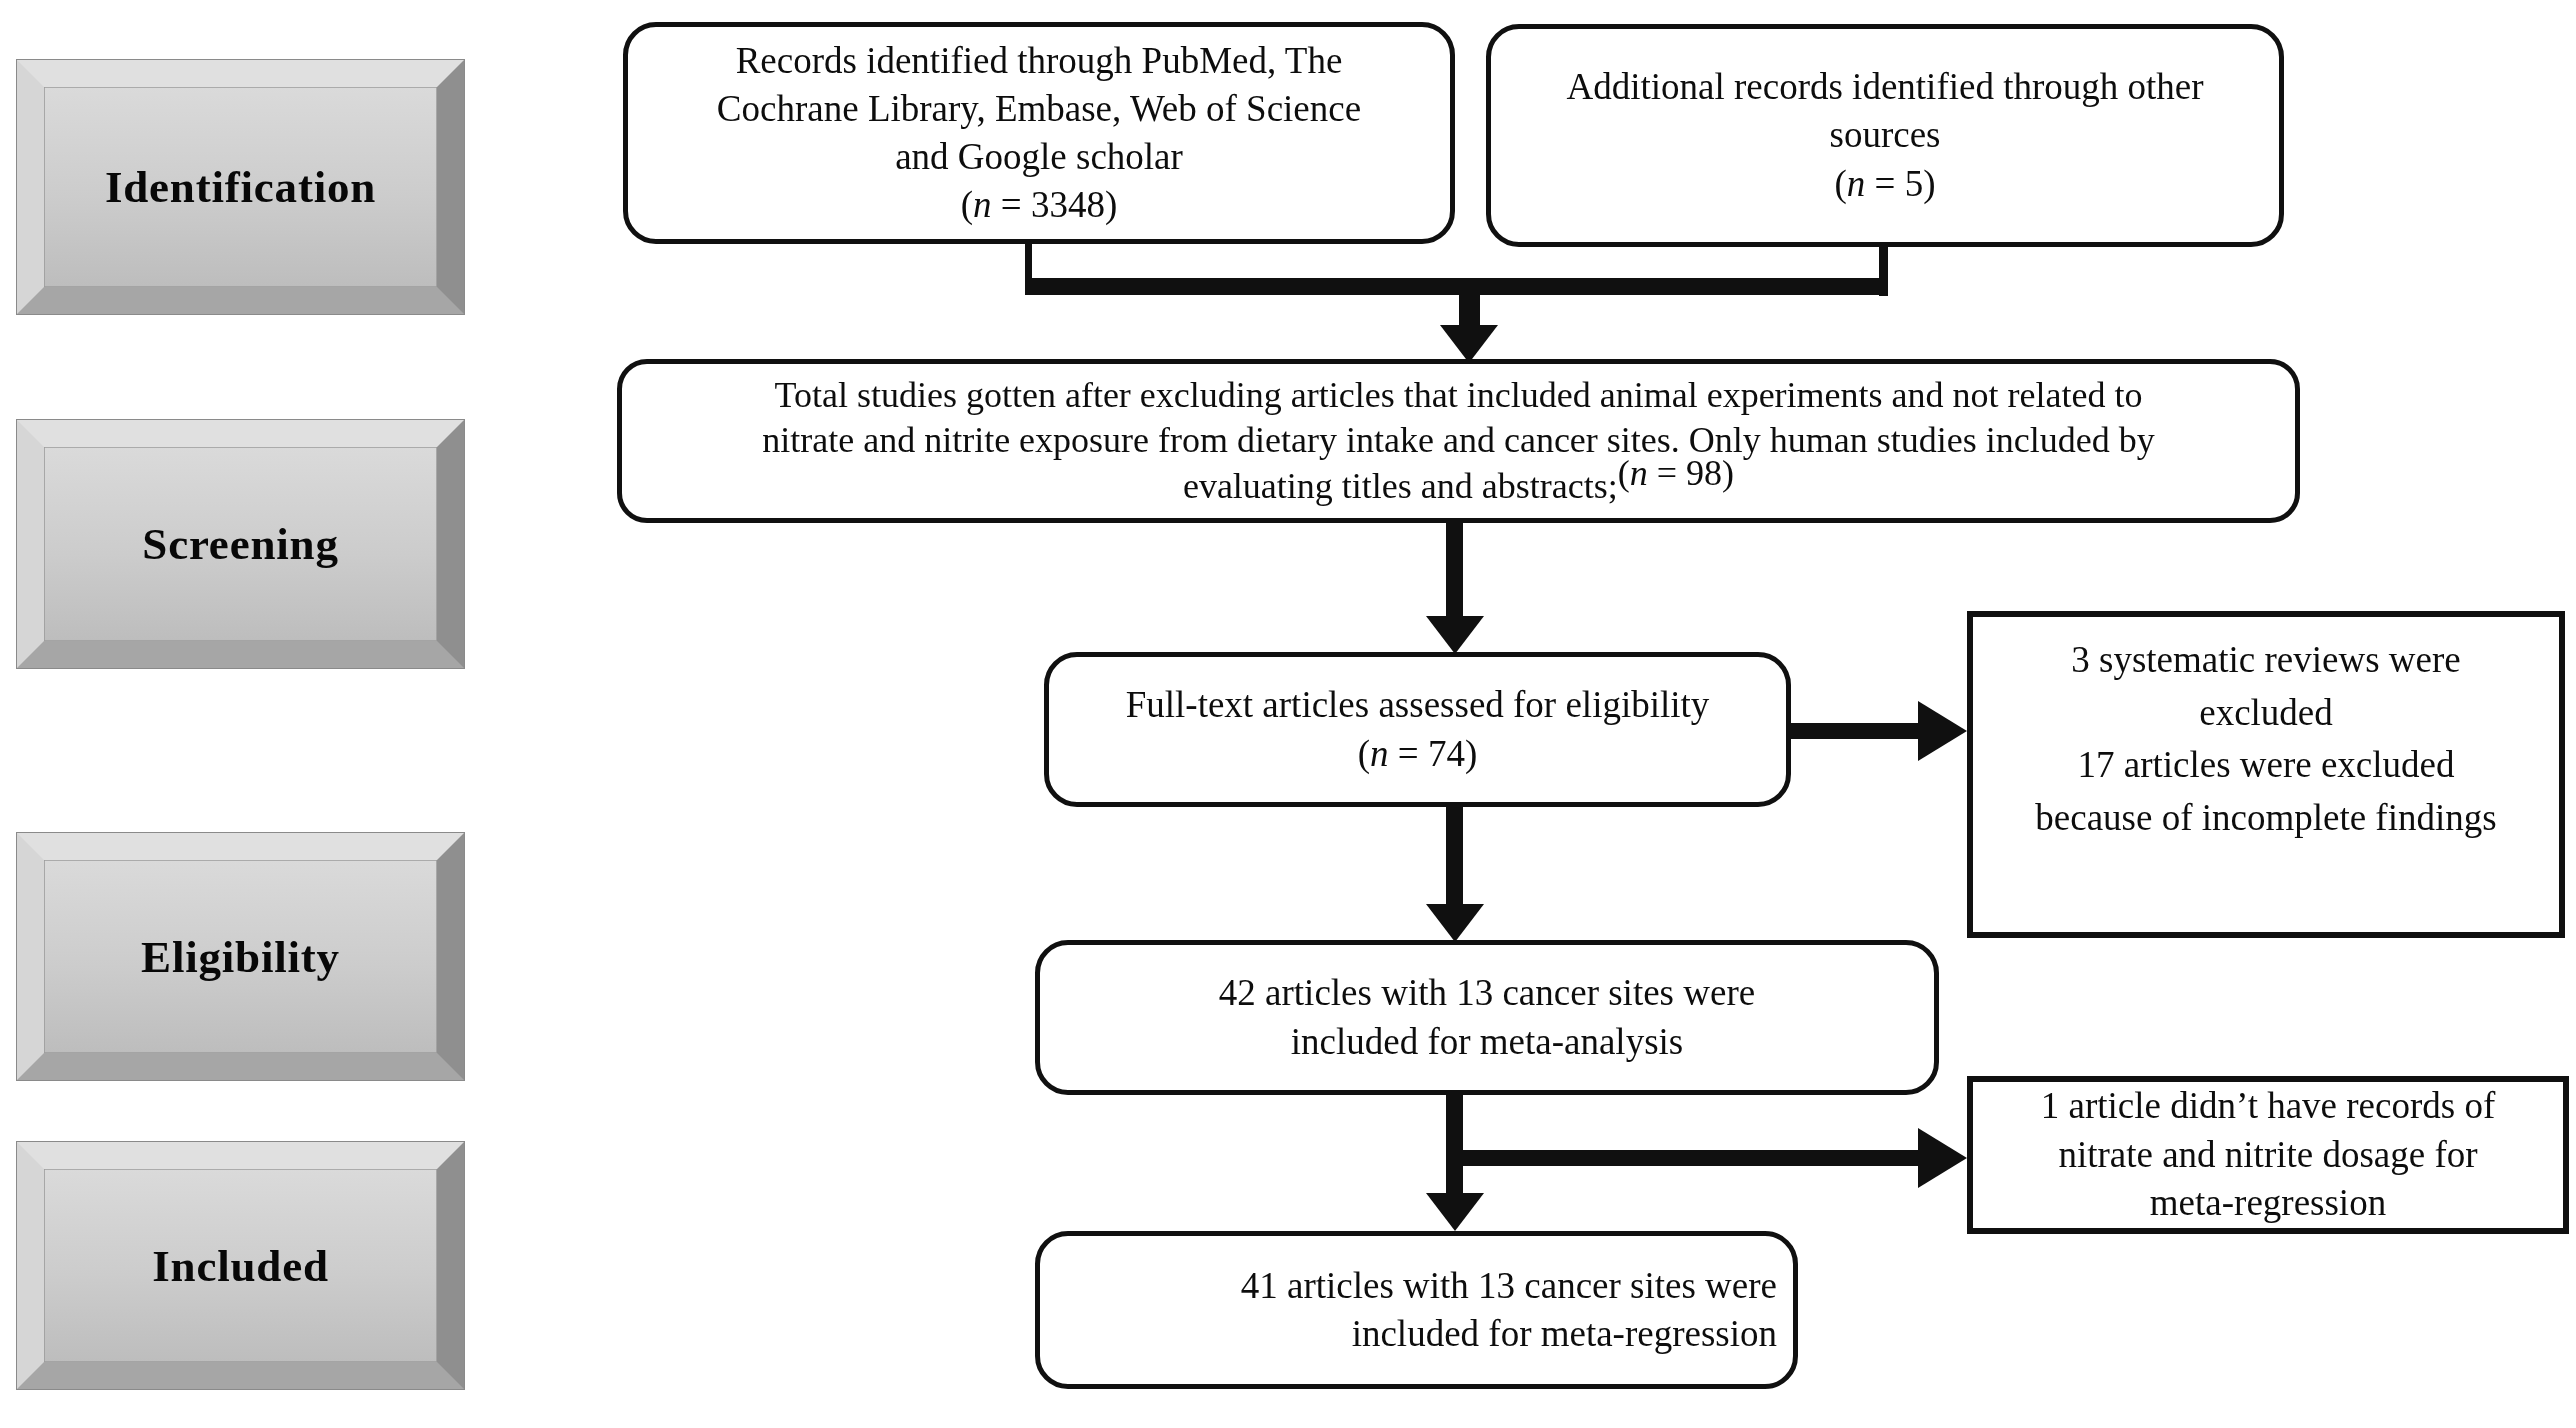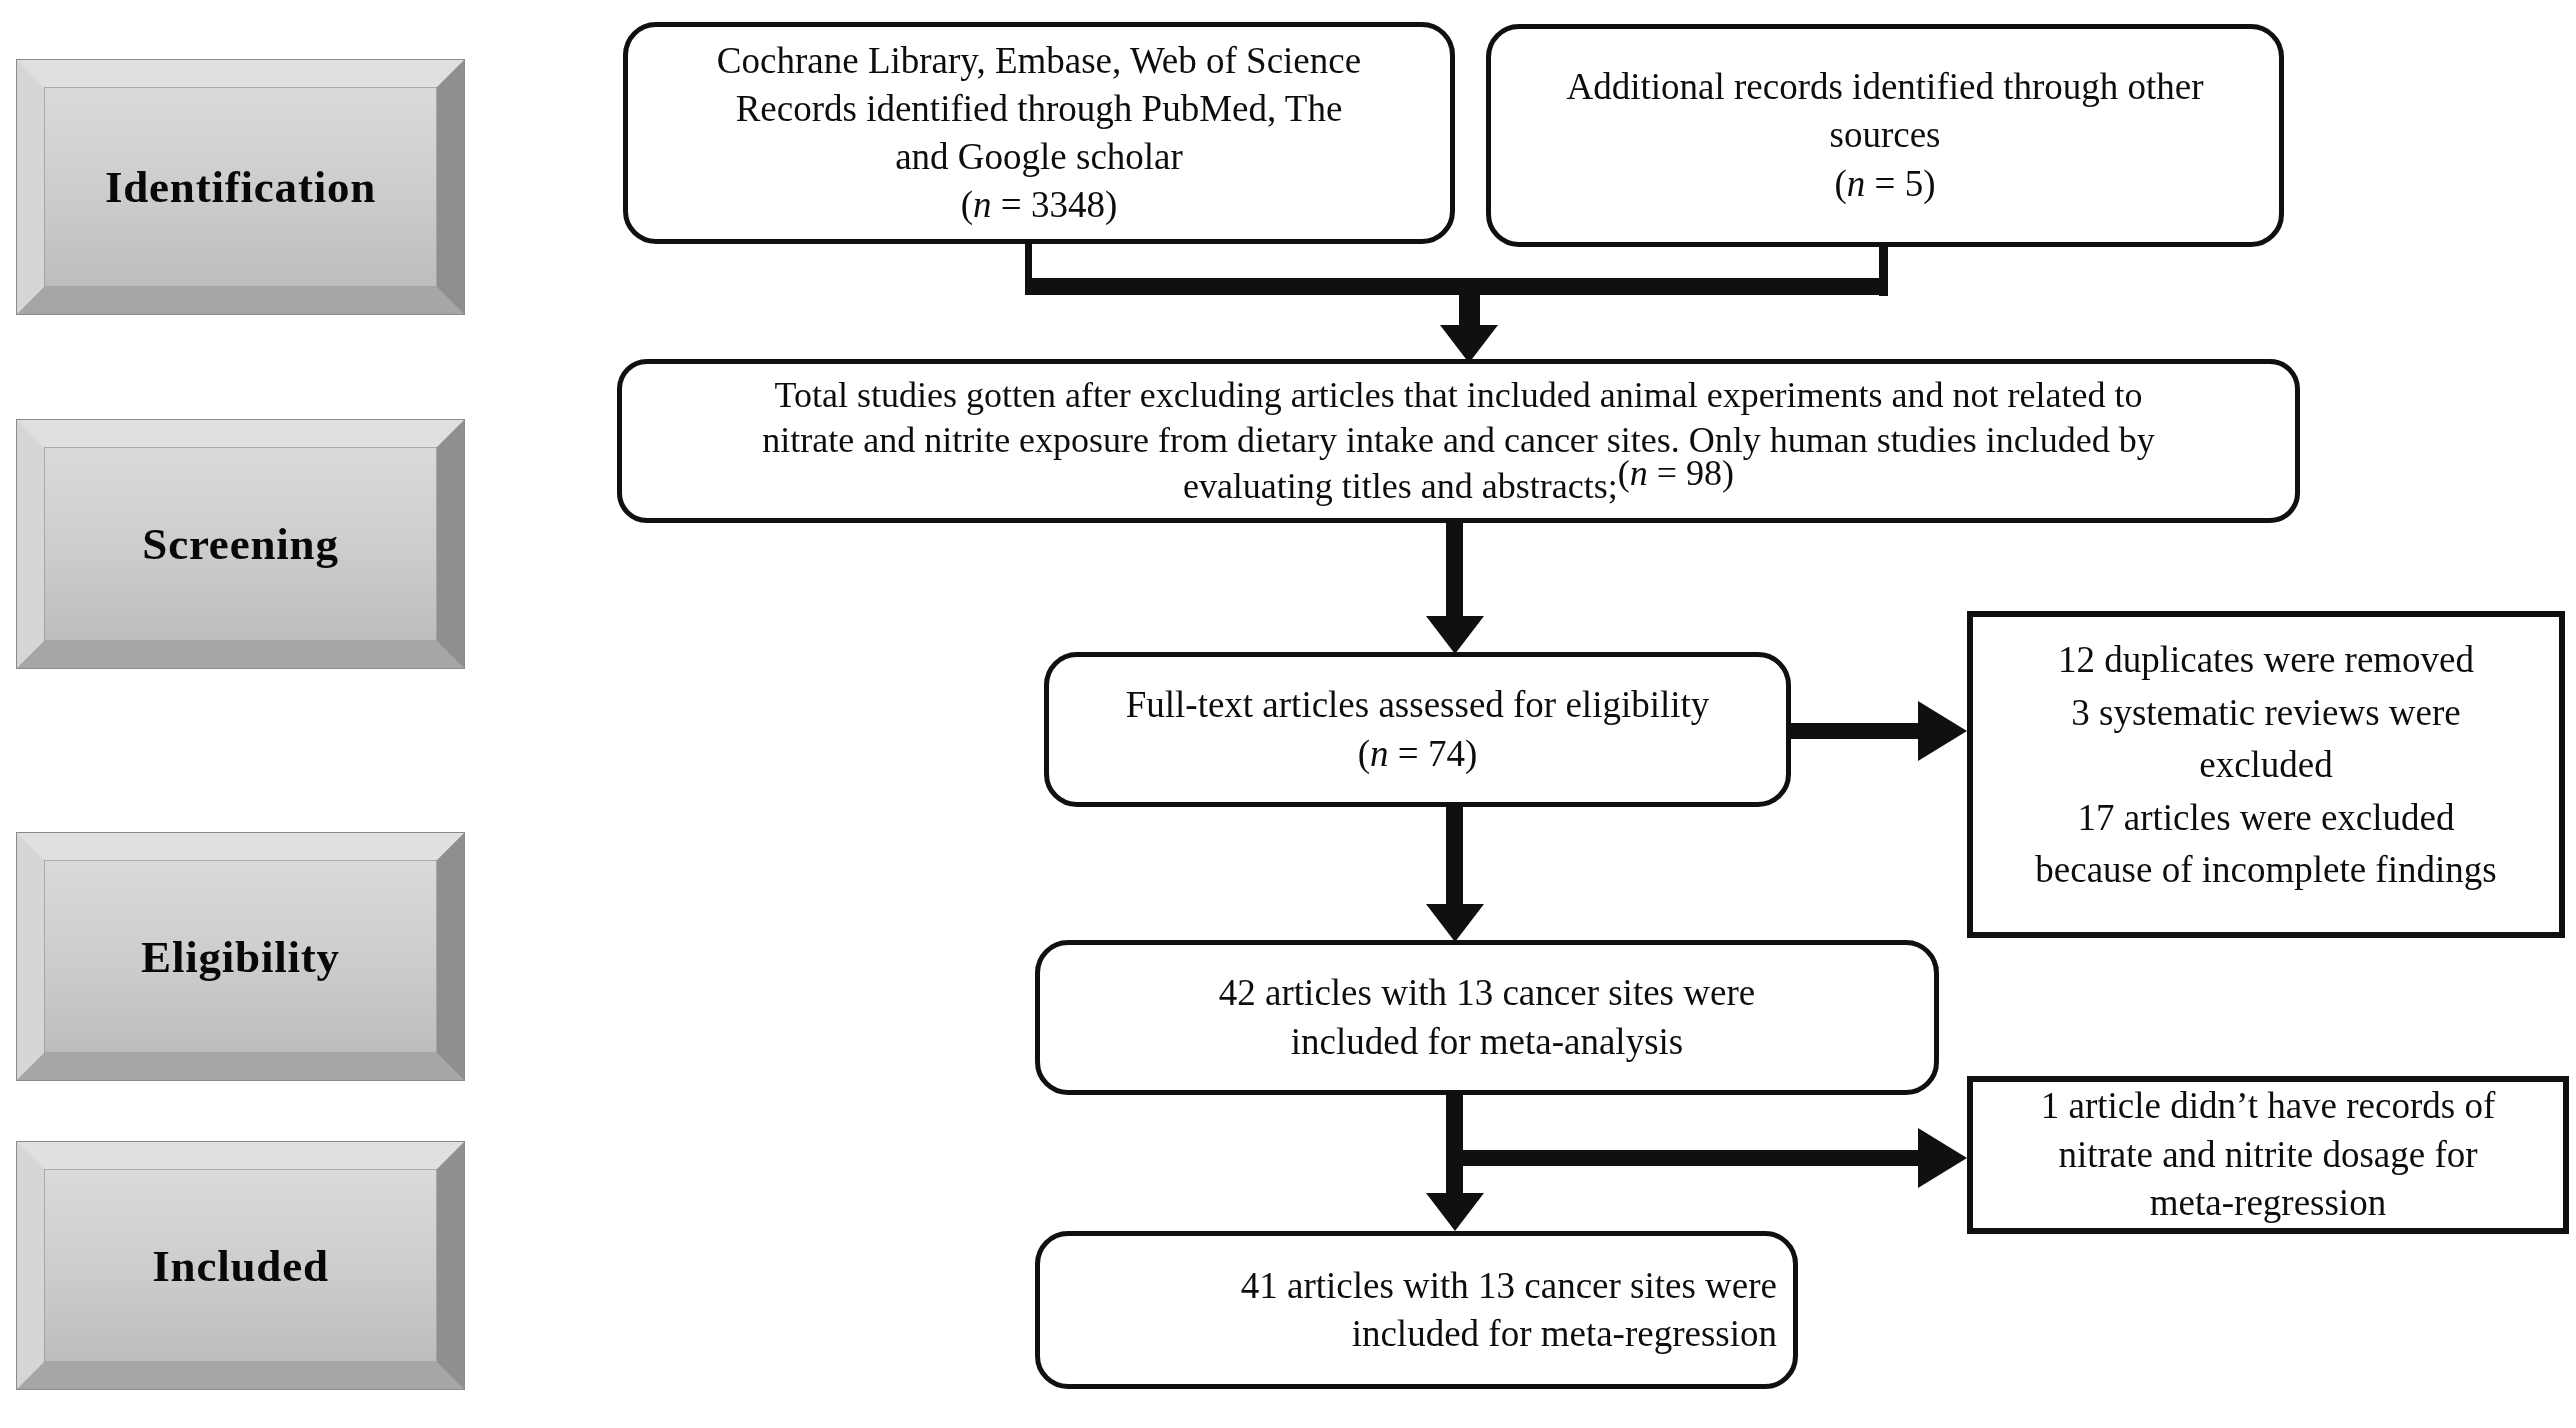--- a/index.html
+++ b/index.html
@@ -87,22 +87,22 @@
 
   <div class="side-btn" style="top:1141px;height:249px;">
     <div class="bevel">
       <div class="face">
         <span class="stage-label">Included</span>
       </div>
     </div>
   </div>
 
   <div class="fbox" style="left:623px;top:22px;width:832px;height:222px;">
+    <div>Records identified through PubMed, The</div>
     <div>Cochrane Library, Embase, Web of Science</div>
-    <div>Records identified through PubMed, The</div>
     <div>and Google scholar</div>
     <div class="nline"><span>(</span><span class="nvar">n</span><span> = 3348)</span></div>
   </div>
 
   <div class="fbox" style="left:1486px;top:24px;width:798px;height:223px;">
     <div>Additional records identified through other</div>
     <div>sources</div>
     <div class="nline"><span>(</span><span class="nvar">n</span><span> = 5)</span></div>
   </div>
 
@@ -111,21 +111,20 @@
     <div>nitrate and nitrite exposure from dietary intake and  cancer sites. Only human studies included by</div>
     <div><span>evaluating titles and abstracts;</span><span class="raised"><span>(</span><span class="nvar">n</span><span> = 98)</span></span></div>
   </div>
 
   <div class="fbox" style="left:1044px;top:652px;width:747px;height:155px;">
     <div>Full-text articles assessed for eligibility</div>
     <div class="nline"><span>(</span><span class="nvar">n</span><span> = 74)</span></div>
   </div>
 
   <div class="fbox square top-align" style="left:1967px;top:611px;width:598px;height:327px;">
-    <div>12 duplicates were removed</div>
     <div>3 systematic reviews were</div>
     <div>excluded</div>
     <div>17 articles were excluded</div>
     <div>because of incomplete findings</div>
   </div>
 
   <div class="fbox" style="left:1035px;top:940px;width:904px;height:155px;">
     <div>42 articles with 13 cancer sites were</div>
     <div>included for meta-analysis</div>
   </div>

